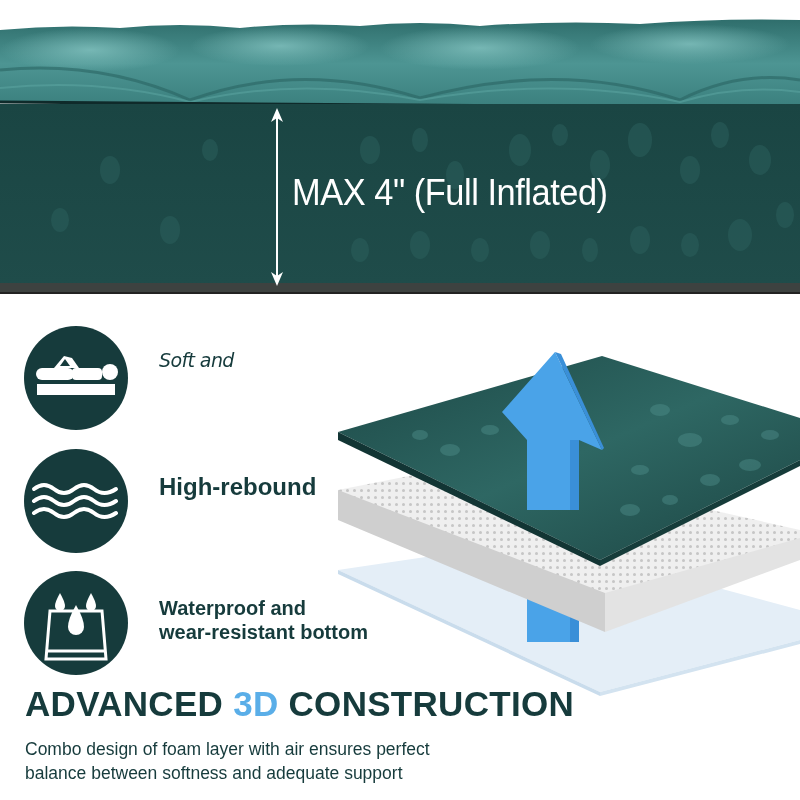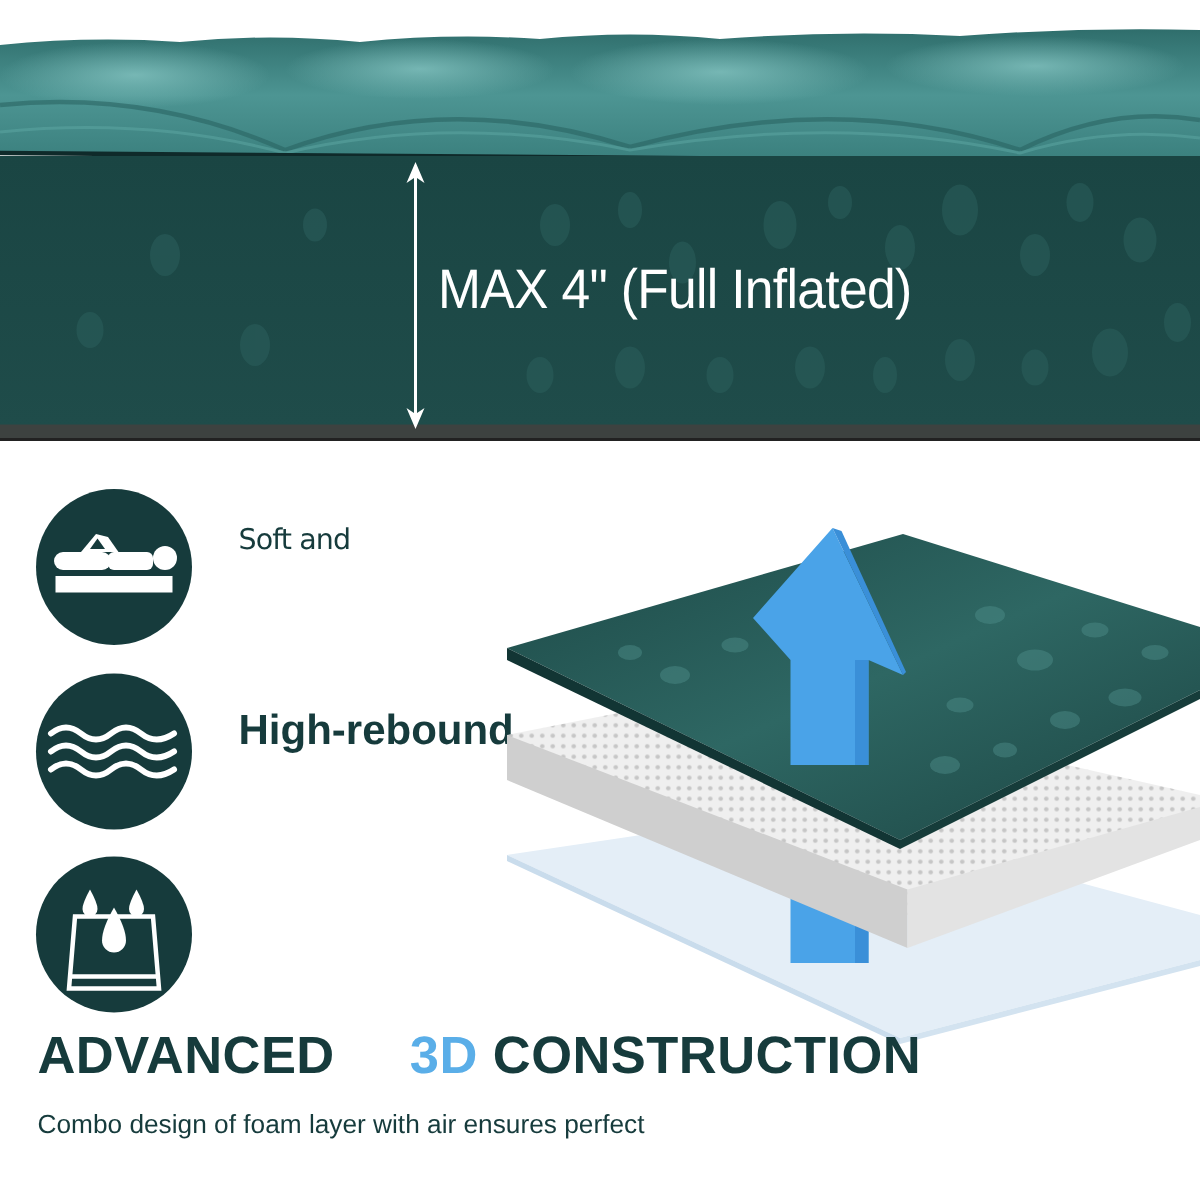--- a/index.html
+++ b/index.html
@@ -21,38 +21,38 @@
   .feature { position: absolute; left: 24px; width: 380px; height: 104px; }
   .feature .badge {
     position: absolute; left: 0; top: 0; width: 104px; height: 104px;
     border-radius: 50%; background: #163b3c;
   }
   .feature .badge svg { position: absolute; left: 0; top: 0; }
   .feature .label {
     position: absolute; left: 135px; color: #163b3c; white-space: nowrap;
     line-height: 24px;
   }
-  .f1 { top: 326px; }
+  .f1 { top: 326px; font-style: italic; }
   .f1 .label { top: 22px; font-family: "DejaVu Sans", sans-serif; font-size: 19px; letter-spacing: -0.6px; line-height: 25px; }
   .f2 { top: 449px; }
-  .f2 .label { top: 26px; font-family: "Liberation Sans", sans-serif; font-weight: bold; font-size: 28px; }
+  .f2 .label { top: 26px; font-family: "Liberation Sans", sans-serif; font-weight: bold; font-size: 24px; }
   .f3 { top: 571px; }
   .f3 .label { top: 25px; font-family: "Liberation Sans", sans-serif; font-weight: bold; font-size: 20px; }
 
   
   .layers { position: absolute; left: 330px; top: 340px; width: 470px; height: 360px; }
   .layers svg { position: absolute; left: 0; top: 0; }
 
   
   .headline {
     position: absolute; left: 25px; top: 684px;
     font-family: "Liberation Sans", sans-serif; font-weight: bold;
     font-size: 35px; color: #163b3c; white-space: nowrap; letter-spacing: 0.3px;
   }
-  .headline .accent { color: #5aaee8; margin-left: 40px; }
+  .headline .accent { color: #5aaee8; }
   .subtext {
     position: absolute; left: 25px; top: 737px;
     font-family: "Liberation Sans", sans-serif;
     font-size: 17.5px; color: #163b3c; line-height: 24px; white-space: nowrap;
   }
 </style>
 </head>
 <body>
 
 <div class="hero">
@@ -158,20 +158,24 @@
 <div class="feature f3">
   <div class="badge">
     <svg width="104" height="104" viewBox="0 0 104 104">
       <path d="M26 40 L78 40 L82 88 L22 88 Z" fill="none" stroke="#fff" stroke-width="3"></path>
       <line x1="23" y1="80" x2="81" y2="80" stroke="#fff" stroke-width="3"></line>
       <path d="M52 34 Q44 48 44 56 A8 8 0 0 0 60 56 Q60 48 52 34 Z" fill="#fff"></path>
       <path d="M36 22 Q31 31 31 35 A5 5 0 0 0 41 35 Q41 31 36 22 Z" fill="#fff"></path>
       <path d="M67 22 Q62 31 62 35 A5 5 0 0 0 72 35 Q72 31 67 22 Z" fill="#fff"></path>
     </svg>
   </div>
+  <div class="label">
+    <div>Waterproof and</div>
+    <div>wear-resistant bottom</div>
+  </div>
 </div>
 
 <div class="layers">
   <svg width="470" height="360" viewBox="0 0 470 360">
     <defs>
       <linearGradient id="fabricGrad" x1="0" y1="0" x2="1" y2="1">
         <stop offset="0" stop-color="#1d4947"></stop>
         <stop offset="0.5" stop-color="#2e6763"></stop>
         <stop offset="1" stop-color="#1c4543"></stop>
       </linearGradient>
@@ -224,13 +228,14 @@
     </g>
   </svg>
 </div>
 
 <div class="headline">
   <span>ADVANCED </span><span class="accent">3D</span><span> CONSTRUCTION</span>
 </div>
 
 <div class="subtext">
   <div>Combo design of foam layer with air ensures perfect</div>
+  <div>balance between softness and adequate support</div>
 </div>
 
 </body></html>

